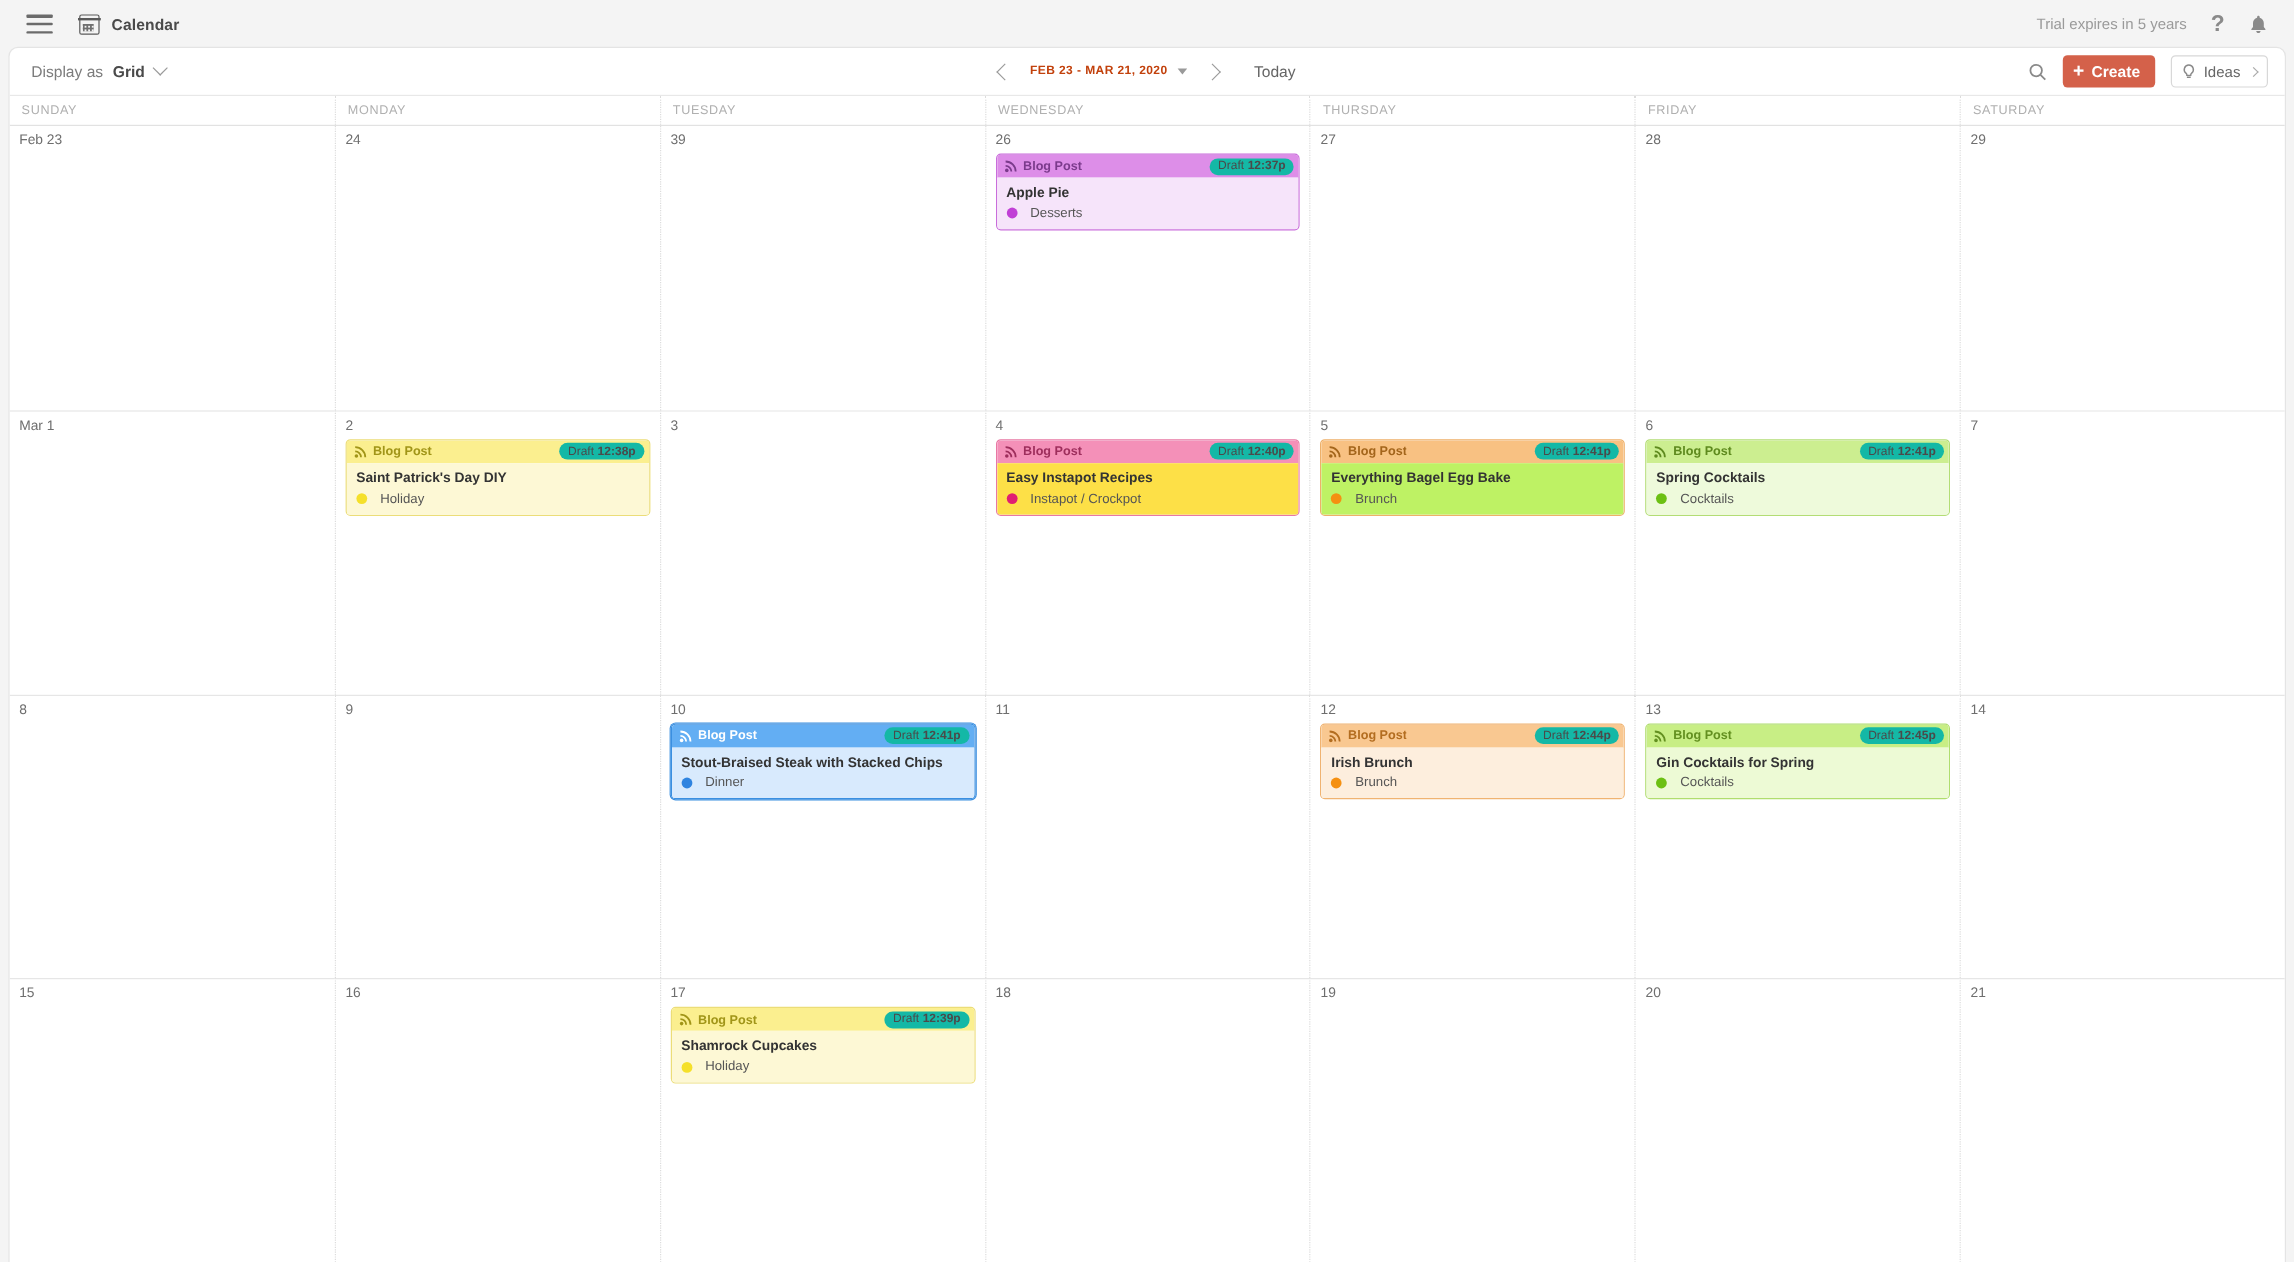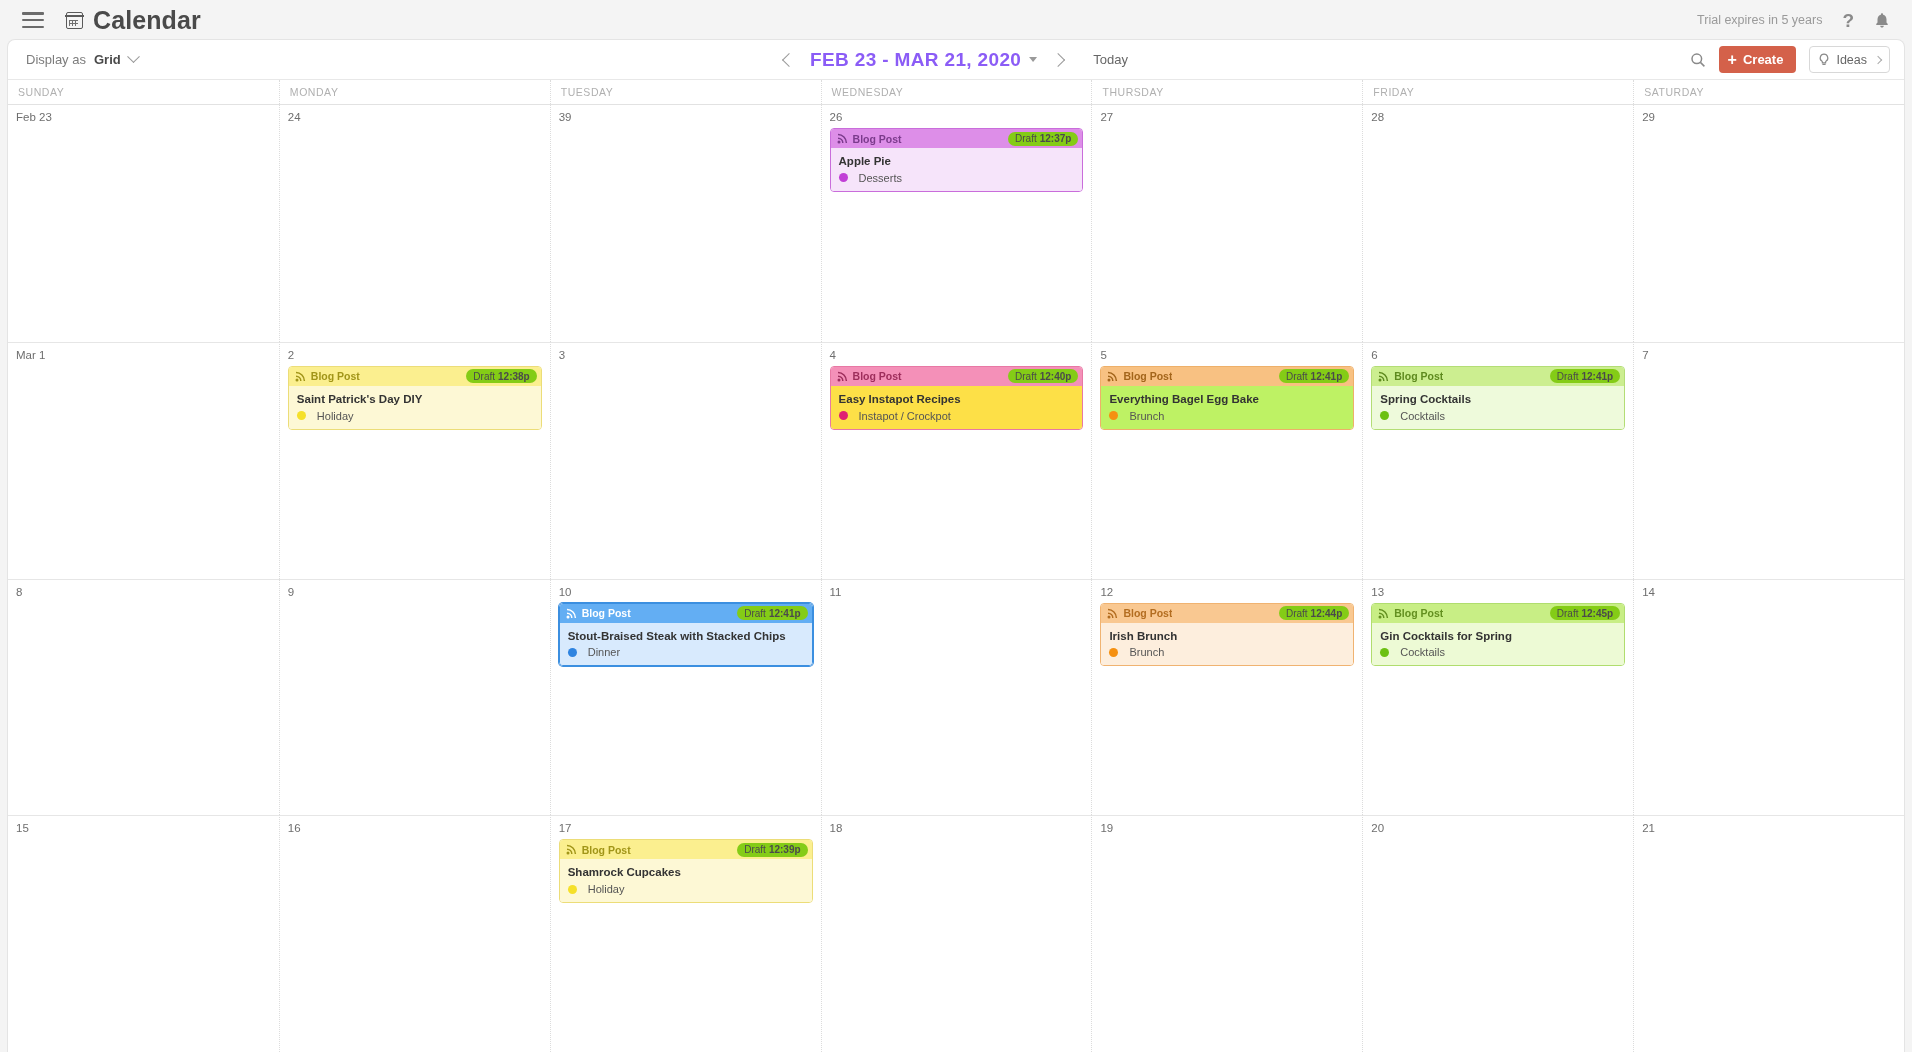--- a/index.html
+++ b/index.html
@@ -40,21 +40,21 @@
   }
   .cal-glyph::after {
     content: ""; position: absolute; left: 2px; top: 7px;
     width: 9px; height: 6px;
     background:
       repeating-linear-gradient(to right, #5a5a5a 0 1.4px, transparent 1.4px 3px),
       repeating-linear-gradient(to bottom, #5a5a5a 0 1.4px, transparent 1.4px 3px);
     background-size: 3px 6px, 9px 3px;
     opacity: .85;
   }
-  .app-title { font-size: 25px; font-weight: bold; color: #4a4a4a; letter-spacing: .1px; }
+  .app-title { font-size: 13px; font-weight: bold; color: #4a4a4a; letter-spacing: .1px; }
 
   .appbar-right { margin-left: auto; display: flex; align-items: center; gap: 20px; }
   .trial-text { font-size: 12.5px; color: #9a9a9a; }
   .help-icon { font-size: 19px; font-weight: bold; color: #8a8a8a; cursor: pointer; line-height: 1; }
   .bell-icon { color: #8a8a8a; cursor: pointer; display: flex; }
 
   
   .panel {
     background: #fff;
     border-radius: 7px 7px 0 0;
@@ -94,21 +94,21 @@
   }
   .chev-btn {
     width: 10px; height: 10px;
     border-left: 1.7px solid #9a9a9a;
     border-bottom: 1.7px solid #9a9a9a;
     cursor: pointer;
   }
   .chev-prev { transform: rotate(45deg); }
   .chev-next { transform: rotate(-135deg); }
   .date-range {
-    font-size: 19px; font-weight: bold; color: #8b5cf6;
+    font-size: 10px; font-weight: bold; color: #c2410c;
     letter-spacing: .35px; cursor: pointer;
   }
   .caret-small {
     width: 0; height: 0;
     border-left: 4.5px solid transparent;
     border-right: 4.5px solid transparent;
     border-top: 5px solid #9a9a9a;
     margin-left: -8px;
     cursor: pointer;
   }
@@ -208,21 +208,21 @@
   }
   .rss-icon { display: flex; flex: none; }
   .ev-type {
     font-size: 10.5px;
     font-weight: bold;
     white-space: nowrap;
     overflow: hidden;
   }
   .ev-badge {
     margin-left: auto;
-    background: #84cc16;
+    background: #14b8a6;
     border-radius: 9px;
     padding: 1.5px 7px;
     font-size: 10px;
     color: #4a4a4a;
     white-space: nowrap;
     display: flex; gap: 3px;
   }
   .ev-badge b { font-weight: bold; }
   .ev-body {
     padding: 6px 8px 7px 8px;

